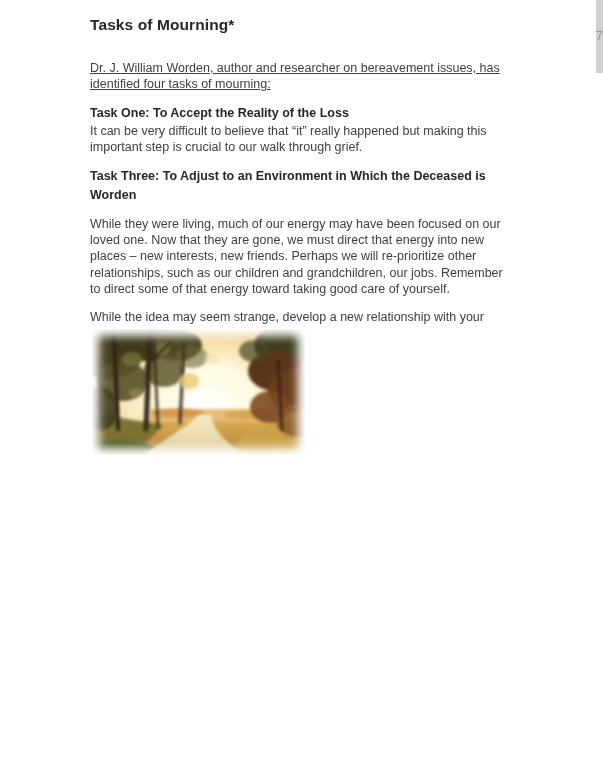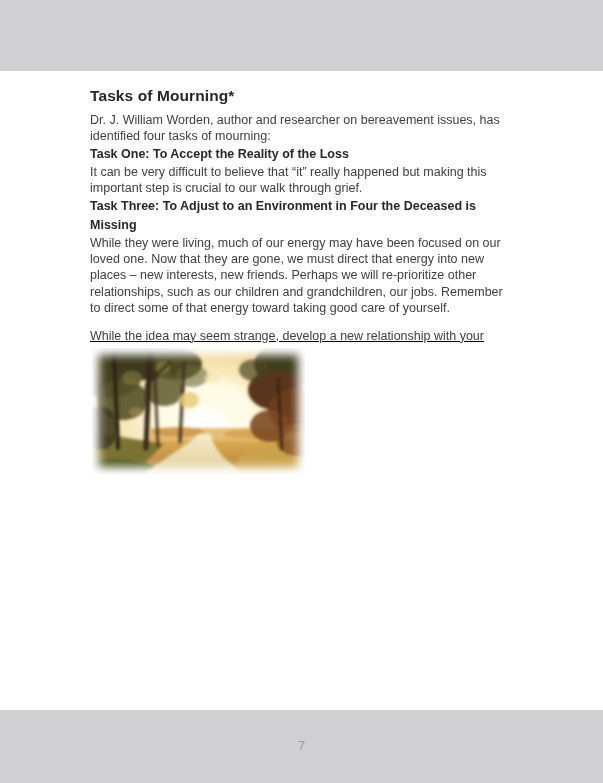--- a/index.html
+++ b/index.html
@@ -10,21 +10,21 @@
     --pagenum: #9a9a9a;
   }
   * { box-sizing: border-box; }
   html, body { margin: 0; padding: 0; }
   body {
     width: 603px; height: 783px;
     background: var(--paper);
     font-family: "Liberation Sans", "DejaVu Sans", sans-serif;
     overflow: hidden;
   }
-  .page { width: 603px; height: 783px; display: flex; flex-direction: column; }
+  .page { width: 603px; height: 783px; display: flex; flex-direction: row; }
   .band { background: var(--band); flex: 0 0 auto; }
   .band.top { height: 71px; }
   .band.bottom {
     height: 73px;
     display: flex; justify-content: center; align-items: flex-start;
   }
   .page-number {
     margin-top: 28px;
     font-size: 13px;
     color: var(--pagenum);
@@ -39,28 +39,28 @@
     font-size: 15.5px; line-height: 20px;
     font-weight: bold;
     color: var(--heading);
     letter-spacing: 0.1px;
   }
   p, h2 { margin: 0; padding: 0; }
   .bodytext, .intro, .closing-line1, .closing-rest {
     font-size: 12.5px; line-height: 16.4px;
     color: var(--body);
   }
-  .intro { margin-top: 6px; }
-  .task { }
+  .intro { margin-top: 25px; text-decoration: underline; }
+  .task { margin-top: 11px; }
   .task h2 {
     font-size: 12.5px; line-height: 19px;
     font-weight: bold;
     color: var(--heading);
   }
-  .closing { margin-top: 11px; text-decoration: underline; }
+  .closing { margin-top: 11px; }
   .closing-row { display: flex; margin-top: 0; }
   .closing-rest { width: 210px; flex: 0 0 auto; }
   .photo {
     position: relative;
     width: 213px; height: 126px;
     margin-left: 2px; margin-top: 4px;
     flex: 0 0 auto;
     overflow: hidden;
     background: #fff;
   }
@@ -87,21 +87,21 @@
 
     <div class="task">
       <h2>Task One: To Accept the Reality of the Loss</h2>
       <p class="bodytext">It can be very difficult to believe that “it” really happened but making this important step is crucial to our walk through grief.</p>
     </div>
 
     <div class="task">
     </div>
 
     <div class="task">
-      <h2>Task Three: To Adjust to an Environment in Four the Deceased is Missing</h2>
+      <h2>Task Three: To Adjust to an Environment in Which the Deceased is Worden</h2>
     </div>
 
     <div class="task">
       <p class="bodytext">While they were living, much of our energy may have been focused on our loved one. Now that they are gone, we must direct that energy into new places – new interests, new friends. Perhaps we will re-prioritize other relationships, such as our children and grandchildren, our jobs. Remember to direct some of that energy toward taking good care of yourself.</p>
     </div>
 
     <div class="closing">
       <p class="closing-line1">While the idea may seem strange, develop a new relationship with your</p>
       <div class="closing-row">
         <div class="photo" role="img">

